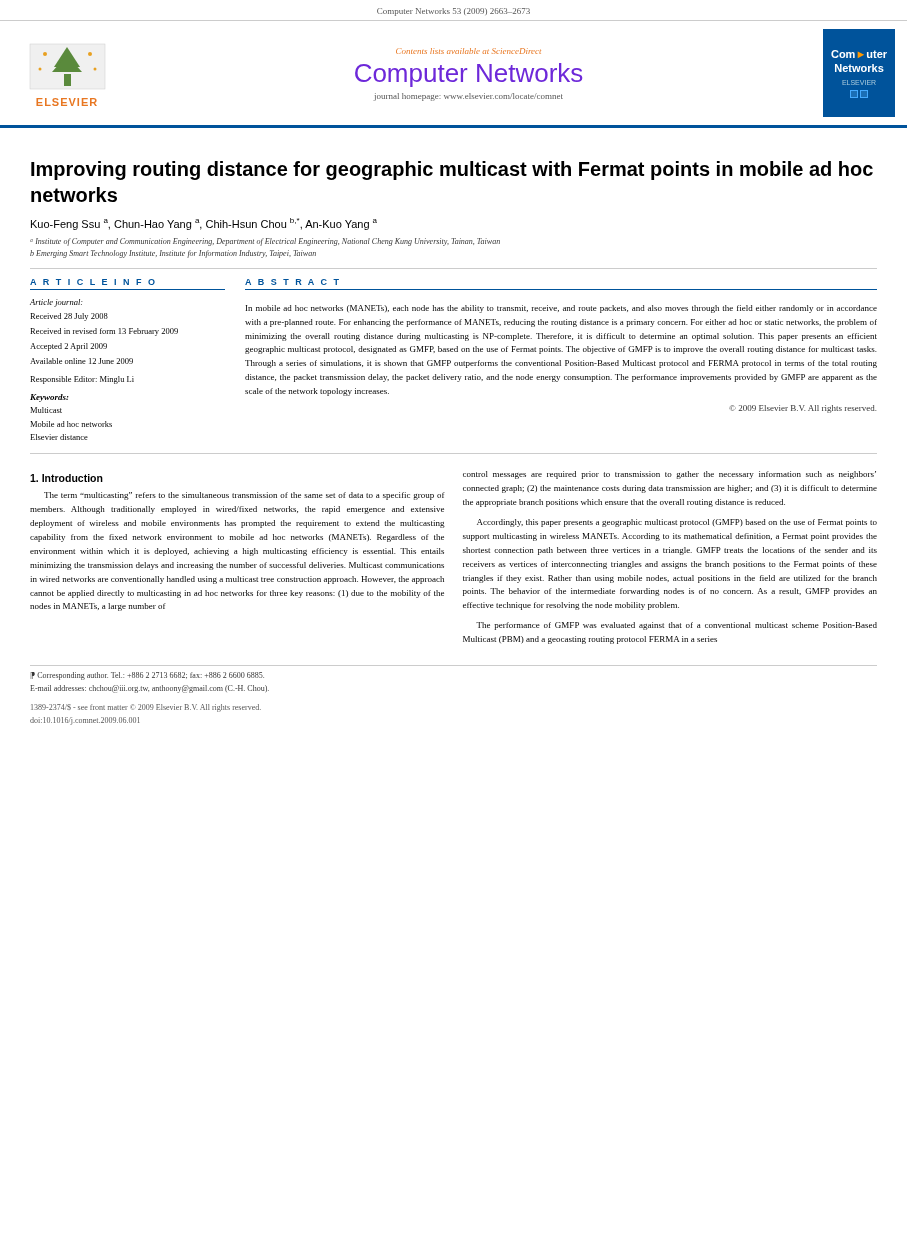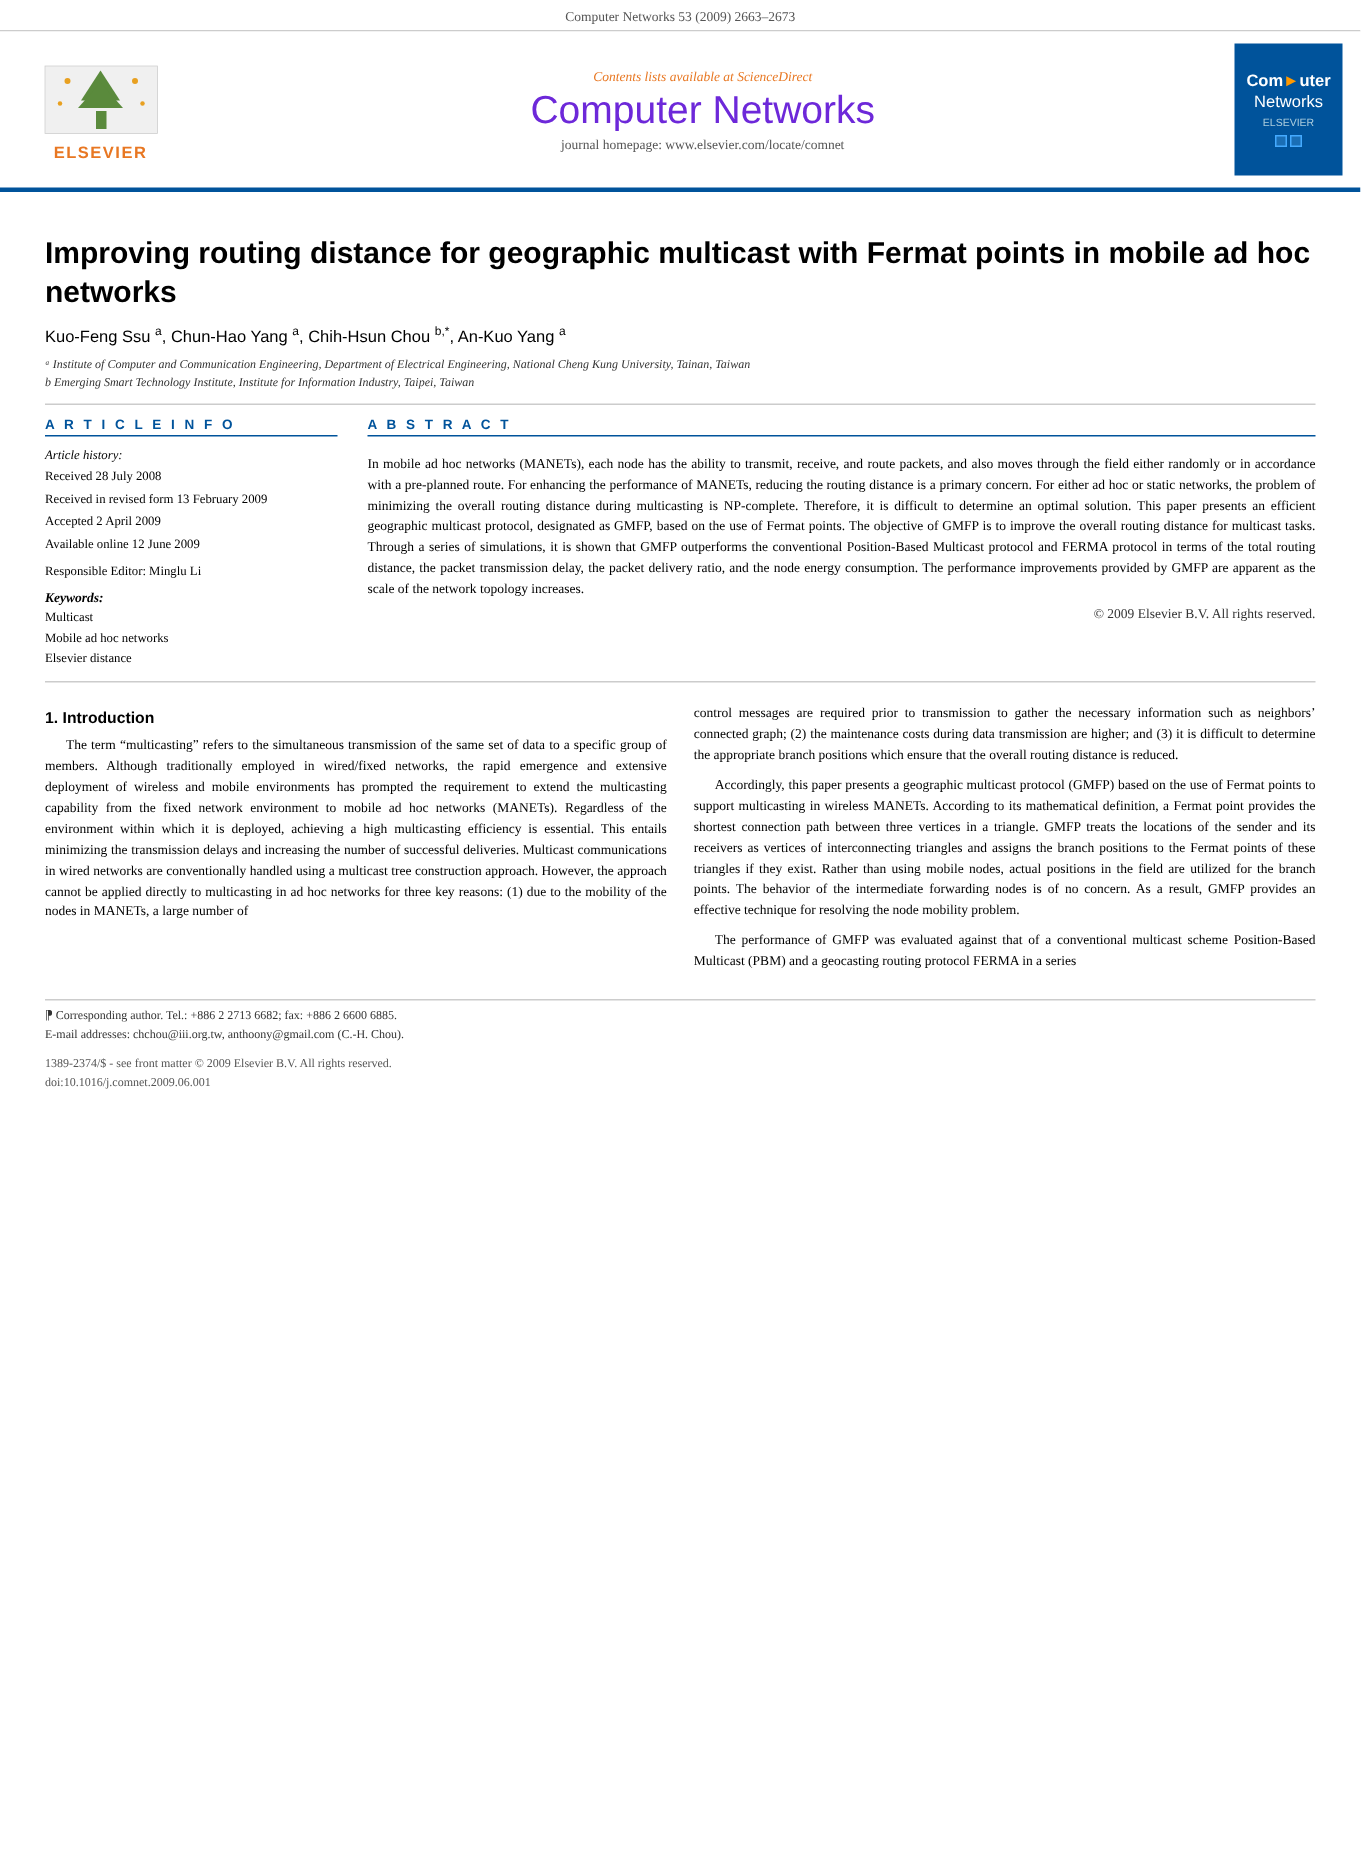--- a/index.html
+++ b/index.html
@@ -292,21 +292,21 @@
       <span>Contents lists available at</span>
       <span style="color:#e87722; font-style:italic;">ScienceDirect</span>
     </div>
     <div class="journal-title">Computer Networks</div>
     <div class="journal-homepage">journal homepage: www.elsevier.com/locate/comnet</div>
   </div>
 
   <div class="journal-header-right">
     <div class="cn-box">
       <div style="font-size:11px; font-weight:bold; line-height:1.2; font-family:Arial,sans-serif;">Com<span style="color:#f90;">►</span>uter</div>
-      <div style="font-size:11px; font-weight:normal; line-height:1.2; font-family:Arial,sans-serif;">Networks</div>
+      <div style="font-size:11px; font-weight:bold; line-height:1.2; font-family:Arial,sans-serif;">Networks</div>
       <div style="font-size:7px; color:#acd; margin-top:4px; font-family:Arial,sans-serif;">ELSEVIER</div>
 
       <div style="display:flex; gap:2px; margin-top:4px;">
         <div style="width:8px;height:8px;background:#1a6eb5;border:1px solid #4af;"></div>
         <div style="width:8px;height:8px;background:#1a6eb5;border:1px solid #4af;"></div>
       </div>
     </div>
   </div>
 </div>
 
@@ -324,21 +324,21 @@
   </div>
 
   <hr class="section-divider">
 
   <div class="two-col">
 
     <div class="col-left">
       <div class="article-info-title">A R T I C L E   I N F O</div>
 
       <div class="article-info-item">
-        <span class="label">Article history:</span>
+        <span class="label">Article journal:</span>
       </div>
       <div class="article-info-item">
         <span>Received 28 July 2008</span>
       </div>
       <div class="article-info-item">
         <span>Received in revised form 13 February 2009</span>
       </div>
       <div class="article-info-item">
         <span>Accepted 2 April 2009</span>
       </div>

